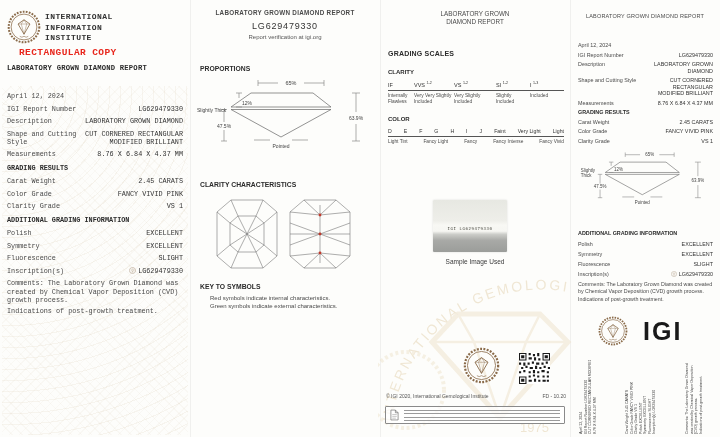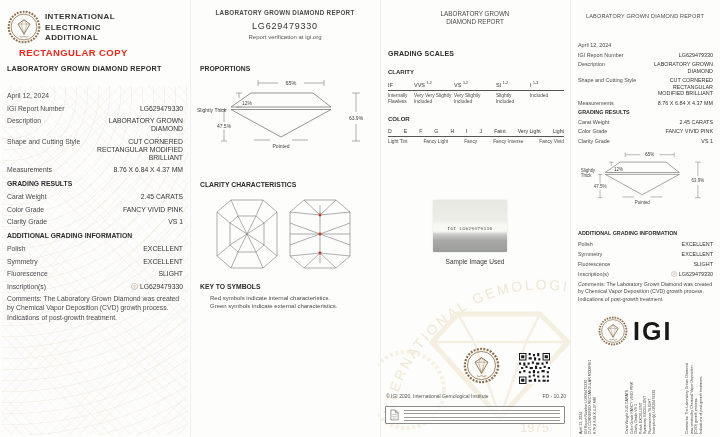--- a/index.html
+++ b/index.html
@@ -1,20 +1,20 @@
 <!DOCTYPE html>
 <html><head>
 <meta charset="utf-8">
 <style>
   html,body{margin:0;padding:0;}
   .page{position:relative;width:720px;height:437px;background:#fdfdfb;overflow:hidden;
         font-family:"Liberation Sans",sans-serif;color:#3a3a3a;}
   .divider{position:absolute;top:0;bottom:0;width:1px;background:rgba(0,0,0,.05);}
   
-  .panel-left{position:absolute;left:0;top:0;width:190px;height:352px;}
+  .panel-left{position:absolute;left:0;top:0;width:190px;height:352px;font-family:Liberation Mono, monospace;}
   .guilloche{position:absolute;left:2px;top:86px;width:186px;height:349px;
     background:
       repeating-radial-gradient(circle at 8px 8px, rgba(193,168,128,.10) 0 1px, transparent 1px 11px),
       repeating-linear-gradient(45deg, rgba(193,168,128,.06) 0 1px, transparent 1px 7px),
       repeating-linear-gradient(-45deg, rgba(193,168,128,.06) 0 1px, transparent 1px 7px);
     border-radius:2px;}
   .hdr-logo{position:absolute;left:7px;top:10px;}
   .inst-name{position:absolute;left:45px;top:12px;font-size:8px;font-weight:bold;
     line-height:10.5px;letter-spacing:.4px;color:#333;}
   .ecopy{position:absolute;left:19px;top:47px;font-size:9.5px;font-weight:bold;
@@ -84,21 +84,21 @@
     font-size:5.5px;color:#4a4a4a;letter-spacing:.2px;}
   .p4-rows{position:absolute;left:8px;top:42px;width:135px;font-size:5.4px;line-height:6.4px;}
   .p4-rows .row{margin-bottom:3.2px;}
   .p4-rows .val{max-width:64px;}
   .p4-rows .sec-hdr{margin:3px 0 3px 0;}
   .p4-propsvg{position:absolute;left:9px;top:151px;}
   .p4-add{position:absolute;left:8px;top:224px;width:135px;font-size:5.4px;line-height:6.4px;}
   .p4-add .row{margin-bottom:3.6px;}
   .p4-add .comments{font-size:5.3px;line-height:6.4px;}
   .p4-logo{position:absolute;left:28px;top:316px;display:flex;align-items:center;}
-  .p4-logo-text{font-size:25px;font-weight:bold;letter-spacing:2px;color:#191919;margin-left:5px;}
+  .p4-logo-text{font-size:25px;font-weight:bold;letter-spacing:2px;color:#191919;margin-left:15px;}
   .micro-wrap{position:absolute;left:579px;top:434px;width:0;height:0;}
   .micro-rot{position:absolute;left:0;top:0;width:74px;height:126px;
     transform-origin:0 0;transform:rotate(-90deg);
     font-size:3.6px;line-height:4.5px;color:#3a3a3a;display:flex;flex-direction:column;justify-content:space-between;}
   .mgroup{margin-bottom:2px;}
   .mline{white-space:nowrap;overflow:hidden;}
   
   svg text{font-family:"Liberation Sans",sans-serif;}
 </style>
 </head>
@@ -121,22 +121,22 @@
   <div class="divider" style="left:380px"></div>
   <div class="divider" style="left:570px"></div>
 
   <div class="panel-left">
     <div class="guilloche"></div>
     <svg class="hdr-logo" width="34" height="34" viewBox="0 0 40 40">
         <use href="#igi-seal"></use>
       </svg>
     <div class="inst-name">
       <div>INTERNATIONAL</div>
-      <div>ELECTRONIC</div>
-      <div>ADDITIONAL</div>
+      <div>INFORMATION</div>
+      <div>INSTITUTE</div>
     </div>
     <div class="ecopy">RECTANGULAR COPY</div>
     <div class="lp-title">LABORATORY GROWN DIAMOND REPORT</div>
 
     <div class="lp-rows">
       <div class="row">
         <span class="lbl">April 12, 2024</span>
       </div>
       <div class="row">
         <span class="lbl">IGI Report Number</span>

